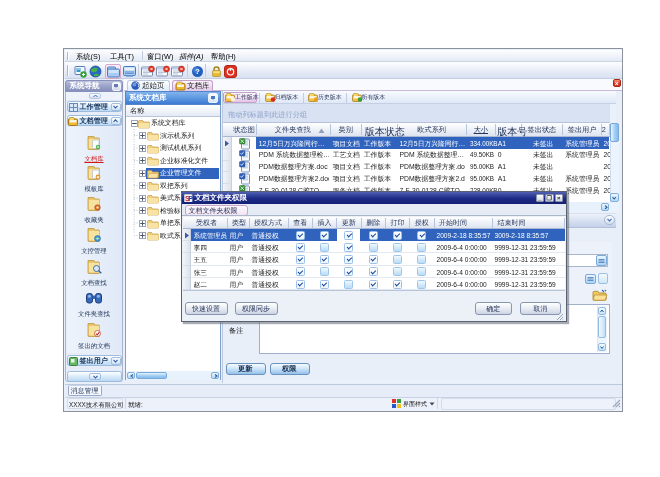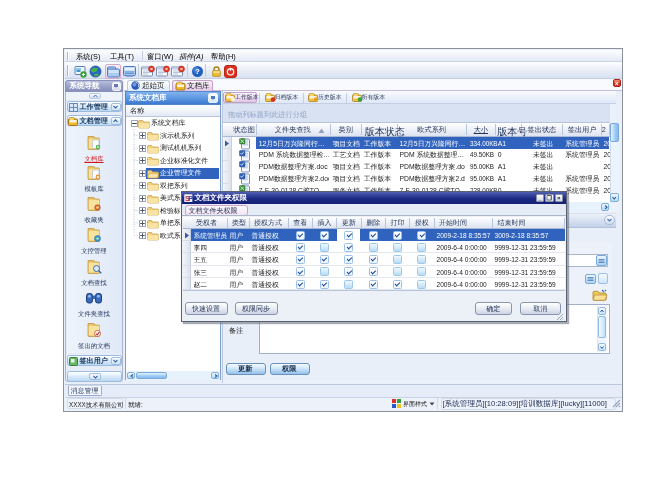--- a/index.html
+++ b/index.html
@@ -525,21 +525,20 @@
       <rect x="5" y="0" width="4" height="4" fill="#38a038"></rect>
       <rect x="0" y="5" width="4" height="4" fill="#2858c8"></rect>
       <rect x="5" y="5" width="4" height="4" fill="#f0c020"></rect>
     </svg>
 <div class="ab tx " style="left:388px;top:400.8px;font-size:6.0px;color:#222;">界面样式</div>
 <svg class="ab" style="left:414px;top:402px" width="6" height="4" viewBox="0 0 6 4">
       <path d="M0.5 0.5L3 3.5 5.5 0.5z" fill="#404858"></path>
     </svg>
 <div class="ab " style="left:422px;top:398px;width:1px;height:11px;background:#d0d8e8;"></div>
 <div class="ab " style="left:425.5px;top:398px;width:175px;height:11.5px;border:1px solid #d4dcea;border-radius:2px;background:#eef2fb;"></div>
-<div class="ab tx " style="left:427.5px;top:399.8px;font-size:7.6px;color:#1b2b50;">[系统管理员][10:28:09][培训数据库][lucky][11000]</div>
 <svg class="ab" style="left:597px;top:399px" width="9" height="9" viewBox="0 0 9 9">
       <path d="M8 1L1 8M8 4L4 8M8 7L7 8" stroke="#9aa8c0" stroke-width="1.2"></path>
     </svg>
 <div class="ab " style="left:166px;top:191px;width:385.5px;height:131px;background:#ecf1f8;border:1px solid #5a6170;box-shadow:2px 2px 1px rgba(110,115,128,0.6);"></div>
 <div class="ab " style="left:167px;top:192px;width:383.5px;height:11.5px;background:linear-gradient(#5060b2,#1c2a86 55%,#141f74);"></div>
 <svg class="ab" style="left:169px;top:193.5px" width="8.5" height="8.5" viewBox="0 0 8.5 8.5">
       <rect x="0.2" y="0.2" width="8" height="8" rx="0.8" fill="#f8fafc" stroke="#a0a8c0" stroke-width="0.5"></rect>
       <text x="1" y="6.8" font-size="7" font-weight="bold" fill="#d02020" font-family="Liberation Sans">S</text>
       <text x="4.2" y="6.8" font-size="7" font-weight="bold" fill="#2040b0" font-family="Liberation Sans">P</text>
     </svg>

